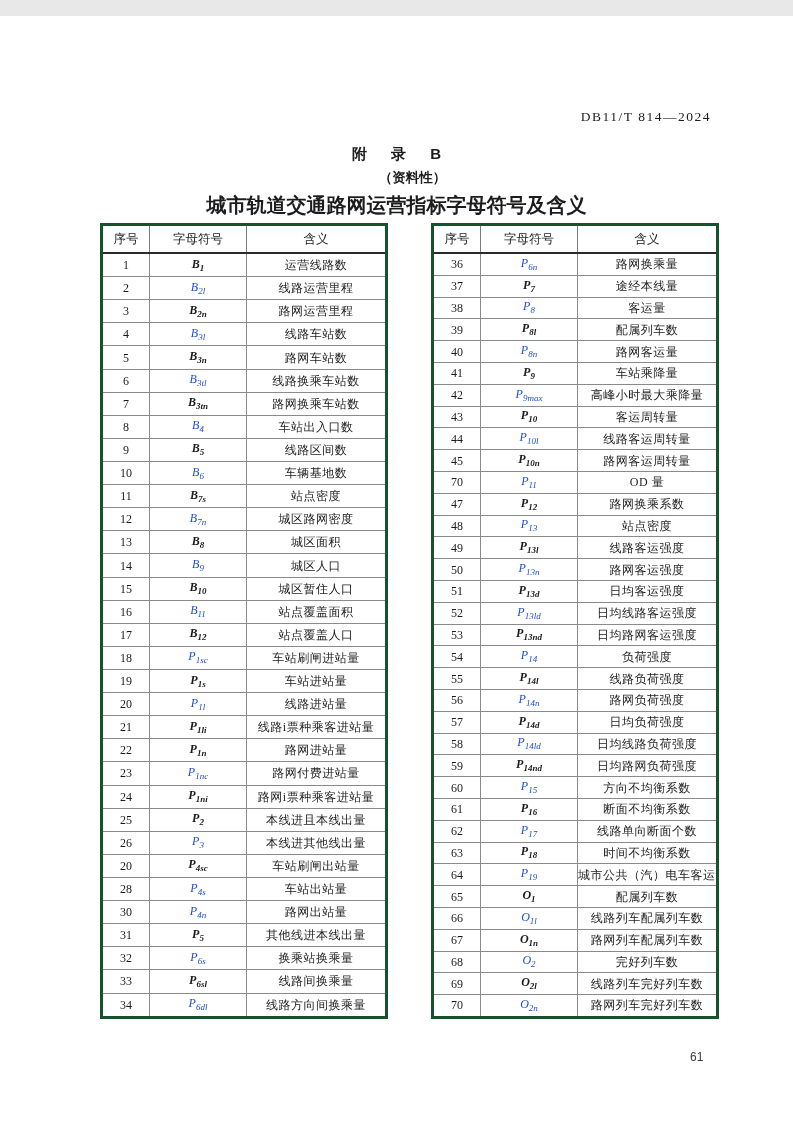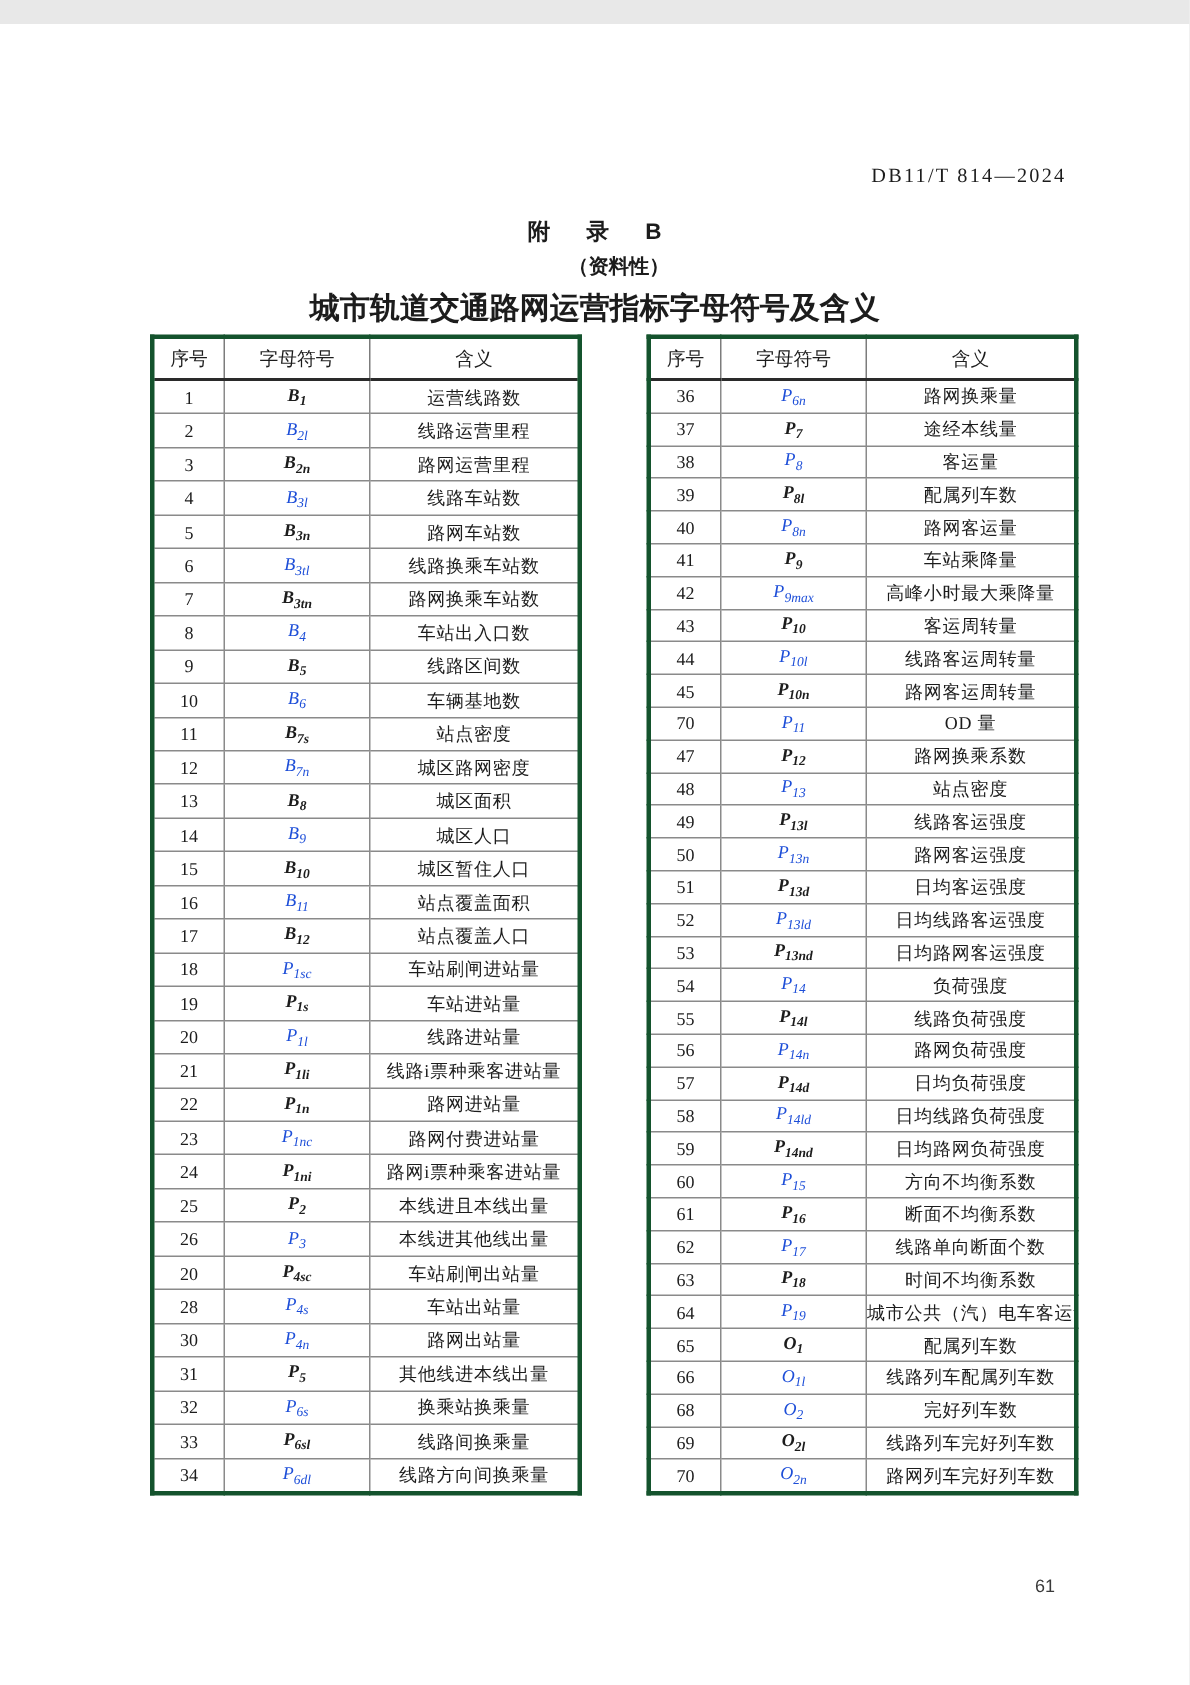--- a/index.html
+++ b/index.html
@@ -452,20 +452,25 @@
             <td class="no">65</td>
             <td class="sym"><span>O</span><sub>1</sub></td>
             <td class="meaning">配属列车数</td>
           </tr>
           <tr>
             <td class="no">66</td>
             <td class="sym faint"><span>O</span><sub>1l</sub></td>
             <td class="meaning">线路列车配属列车数</td>
           </tr>
           <tr>
+            <td class="no">67</td>
+            <td class="sym"><span>O</span><sub>1n</sub></td>
+            <td class="meaning">路网列车配属列车数</td>
+          </tr>
+          <tr>
             <td class="no">68</td>
             <td class="sym faint"><span>O</span><sub>2</sub></td>
             <td class="meaning">完好列车数</td>
           </tr>
           <tr>
             <td class="no">69</td>
             <td class="sym"><span>O</span><sub>2l</sub></td>
             <td class="meaning">线路列车完好列车数</td>
           </tr>
           <tr>

